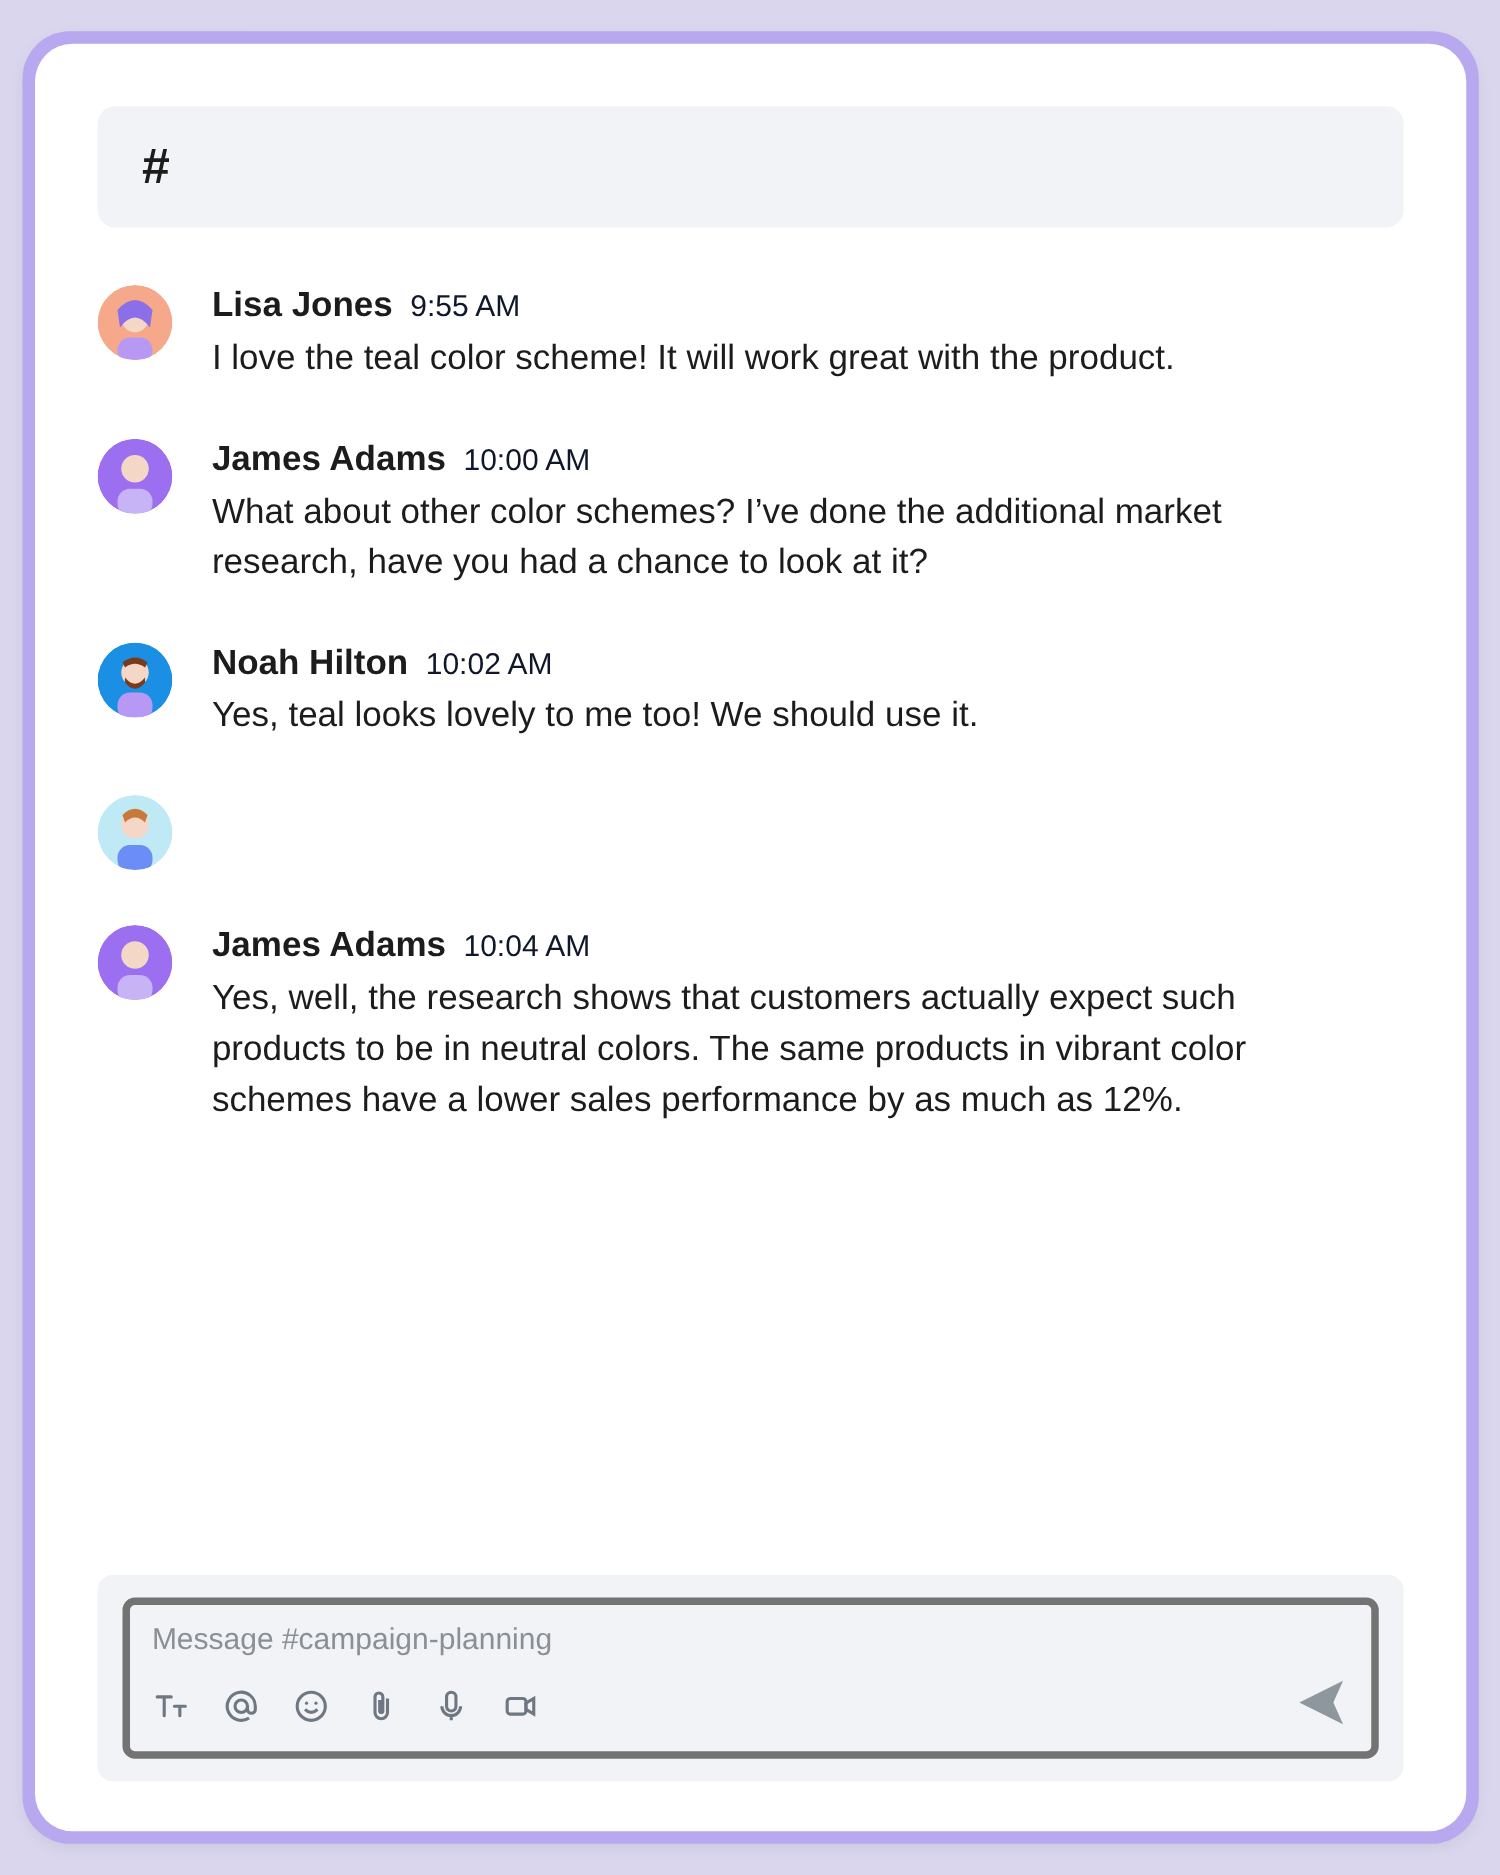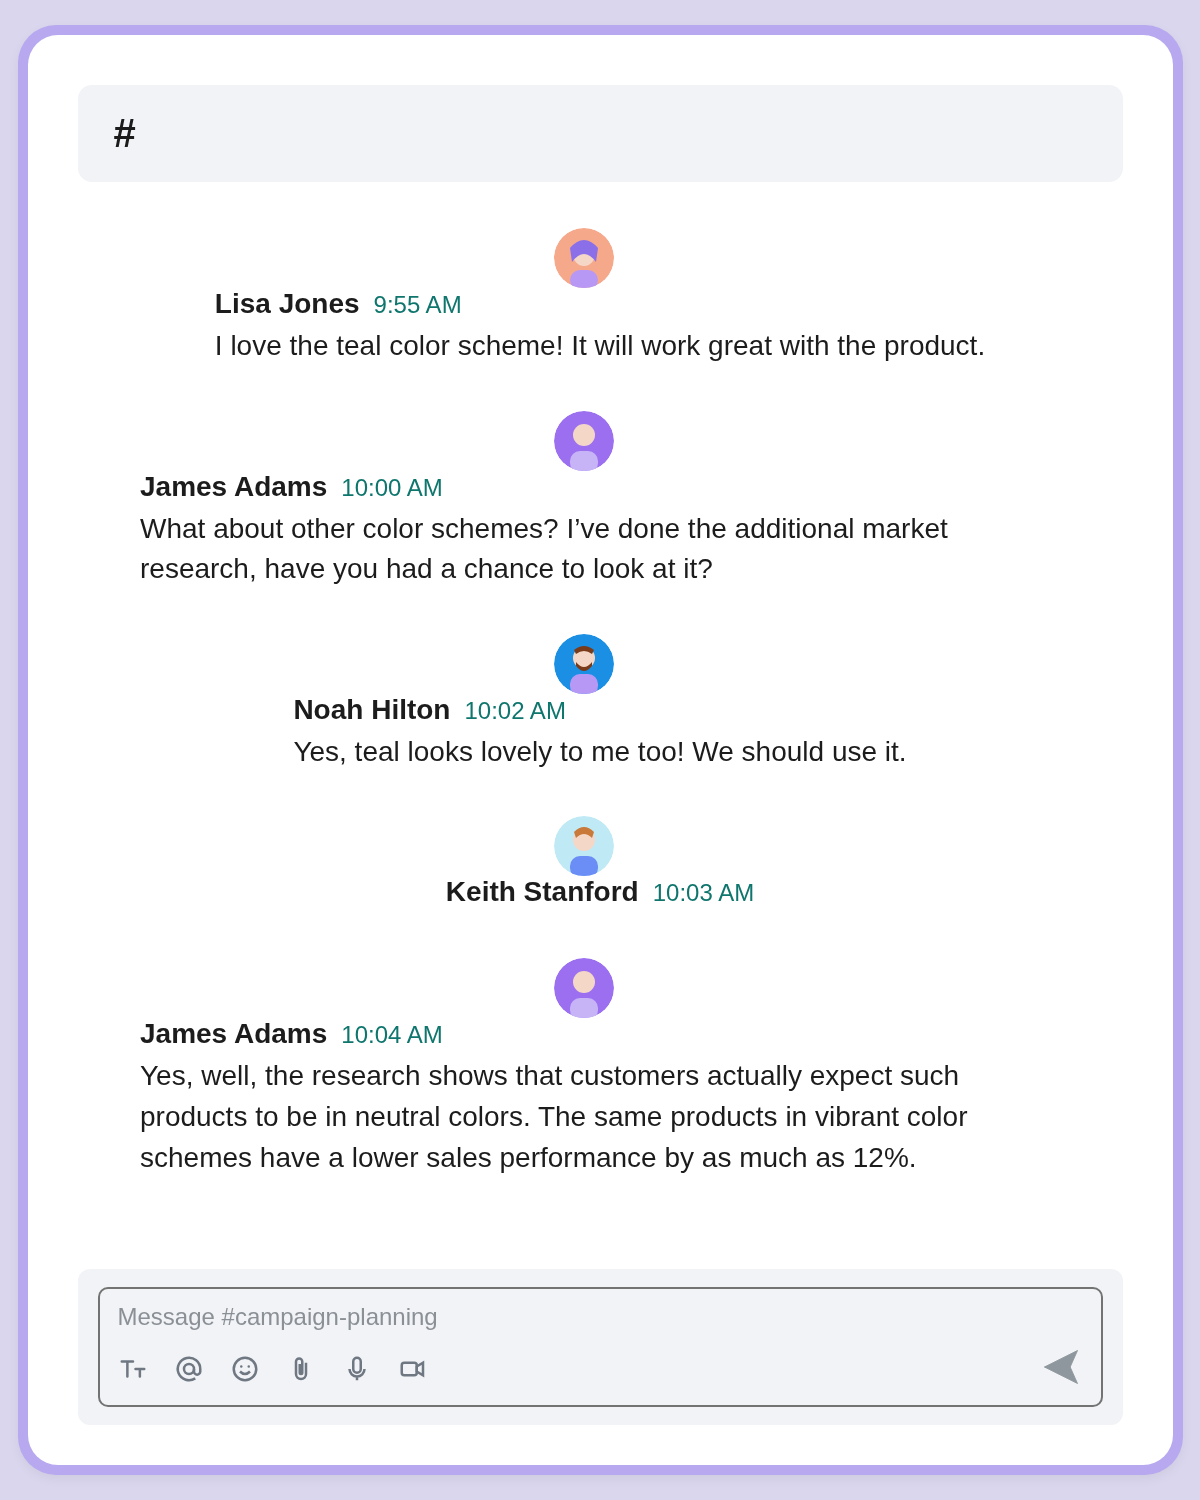--- a/index.html
+++ b/index.html
@@ -45,22 +45,21 @@
   }
   .messages {
     flex: 1;
     display: flex;
     flex-direction: column;
     gap: 44px;
     overflow: hidden;
   }
   .message {
     display: flex;
-    align-items: center;
-    flex-direction: column;
+    align-items: flex-start;
   }
   .avatar {
     width: 60px;
     height: 60px;
     border-radius: 50%;
     flex: 0 0 60px;
     margin-right: 32px;
     display: flex;
     align-items: center;
     justify-content: center;
@@ -76,37 +75,37 @@
     margin-bottom: 6px;
   }
   .author {
     font-size: 28px;
     font-weight: 800;
     color: #1d1c1d;
   }
   .timestamp {
     font-size: 24px;
     font-weight: 500;
-    color: #0f766e;
+    color: #0f172a;
   }
   .msg-text {
     font-size: 28px;
     line-height: 1.45;
     color: #1d1c1d;
     font-weight: 400;
     max-width: 920px;
   }
   .composer-wrap {
     background: #f1f3f6;
     border-radius: 12px;
     padding: 18px 20px;
     margin-top: 40px;
   }
   .composer {
-    border: 2px solid #737373;
+    border: 6px solid #737373;
     border-radius: 10px;
     padding: 14px 18px 12px 18px;
     background: #fff0;
     display: flex;
     flex-direction: column;
     gap: 14px;
   }
   .composer input {
     border: none;
     outline: none;
@@ -210,24 +209,20 @@
       <div class="message">
         <div class="avatar">
           <svg viewBox="0 0 60 60">
               <circle cx="30" cy="30" r="30" class="avatar-bg" fill="#bfe9f5"></circle>
               <circle cx="30" cy="24" r="11" fill="#f4d7c6"></circle>
               <path d="M20 16 Q30 6 40 16 L38 22 Q30 14 22 22 Z" fill="#c97a3a"></path>
               <rect x="16" y="40" width="28" height="22" rx="10" fill="#6a8ef5"></rect>
             </svg>
         </div>
         <div class="msg-body">
-          <div class="msg-header">
-            <span class="author">Keith Stanford</span>
-            <span class="timestamp">10:03 AM</span>
-          </div>
         </div>
       </div>
 
       <div class="message">
         <div class="avatar">
           <svg viewBox="0 0 60 60">
               <circle cx="30" cy="30" r="30" class="avatar-bg" fill="#9b6ff0"></circle>
               <circle cx="30" cy="24" r="11" fill="#f4d7c6"></circle>
               <rect x="16" y="40" width="28" height="22" rx="10" fill="#c7b4f7"></rect>
             </svg>

